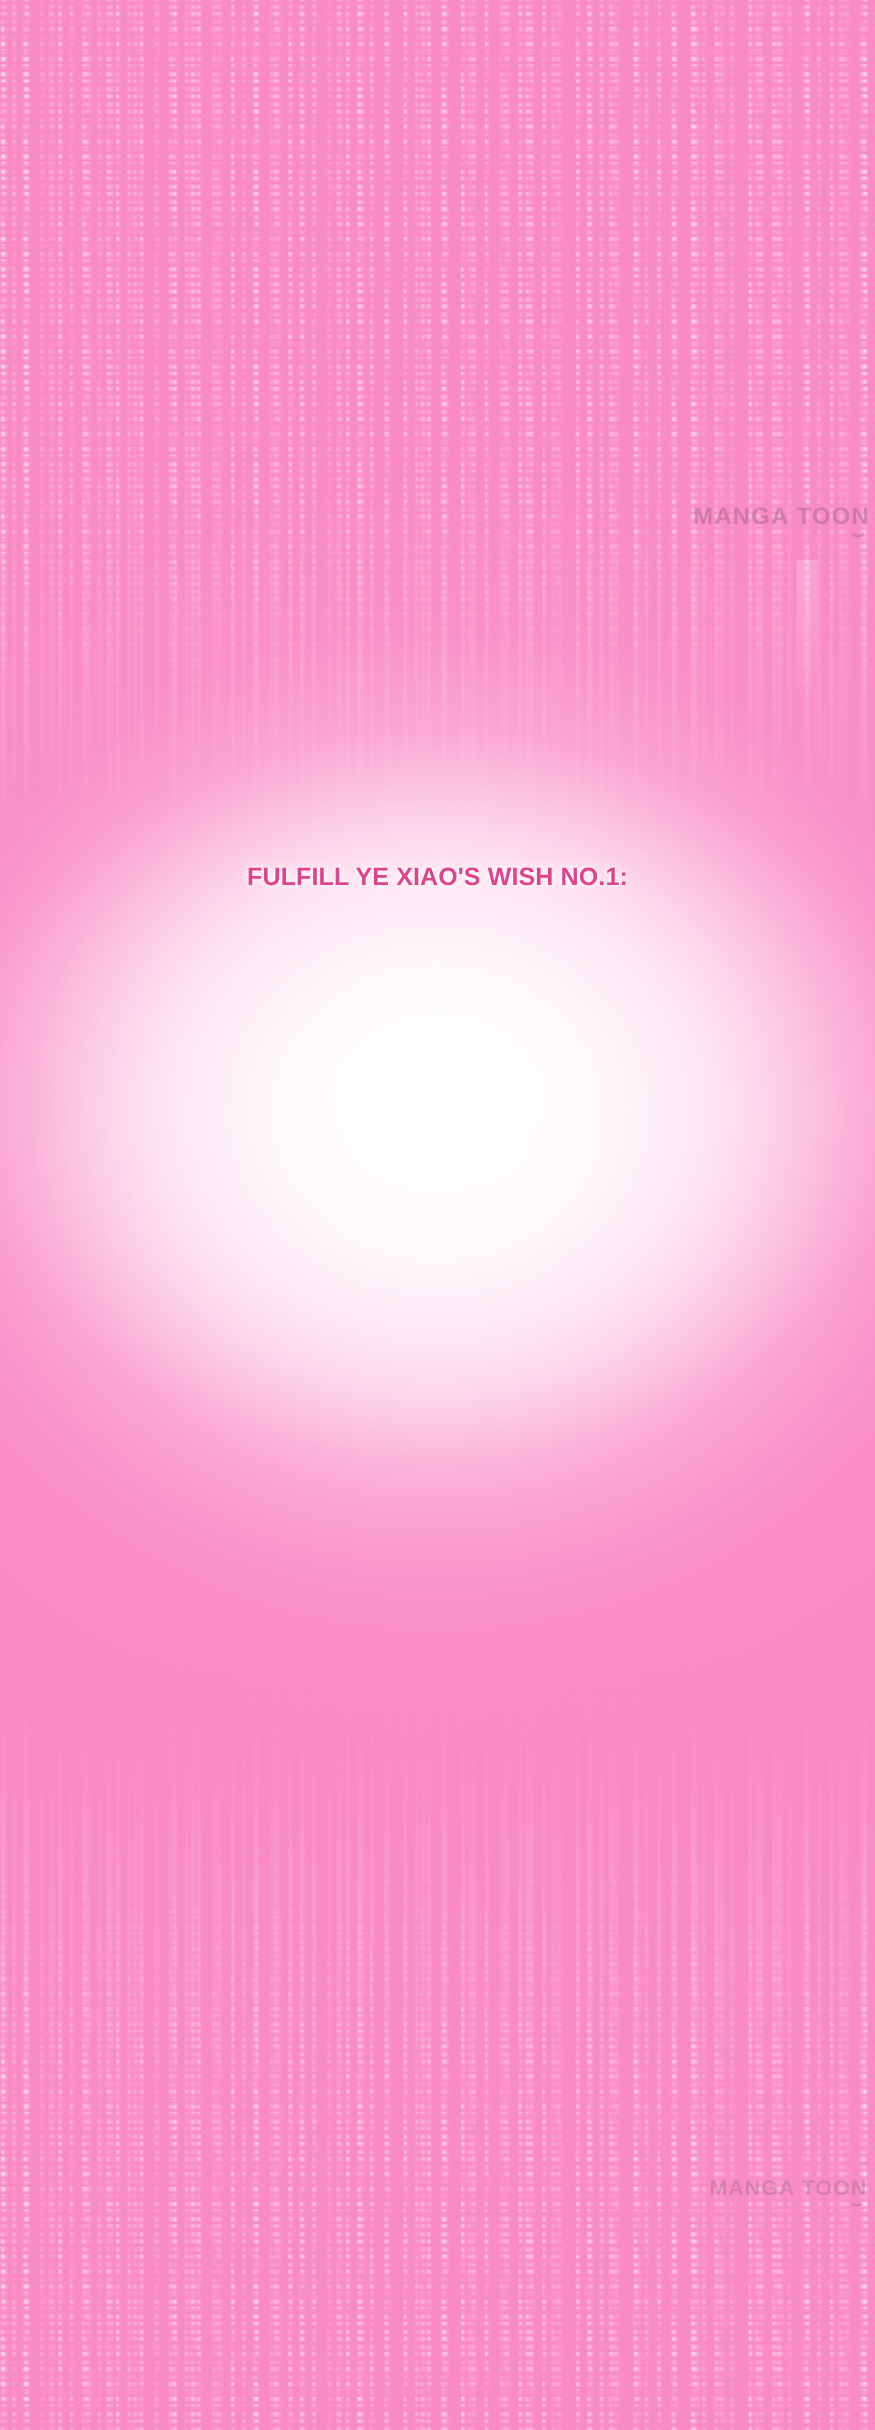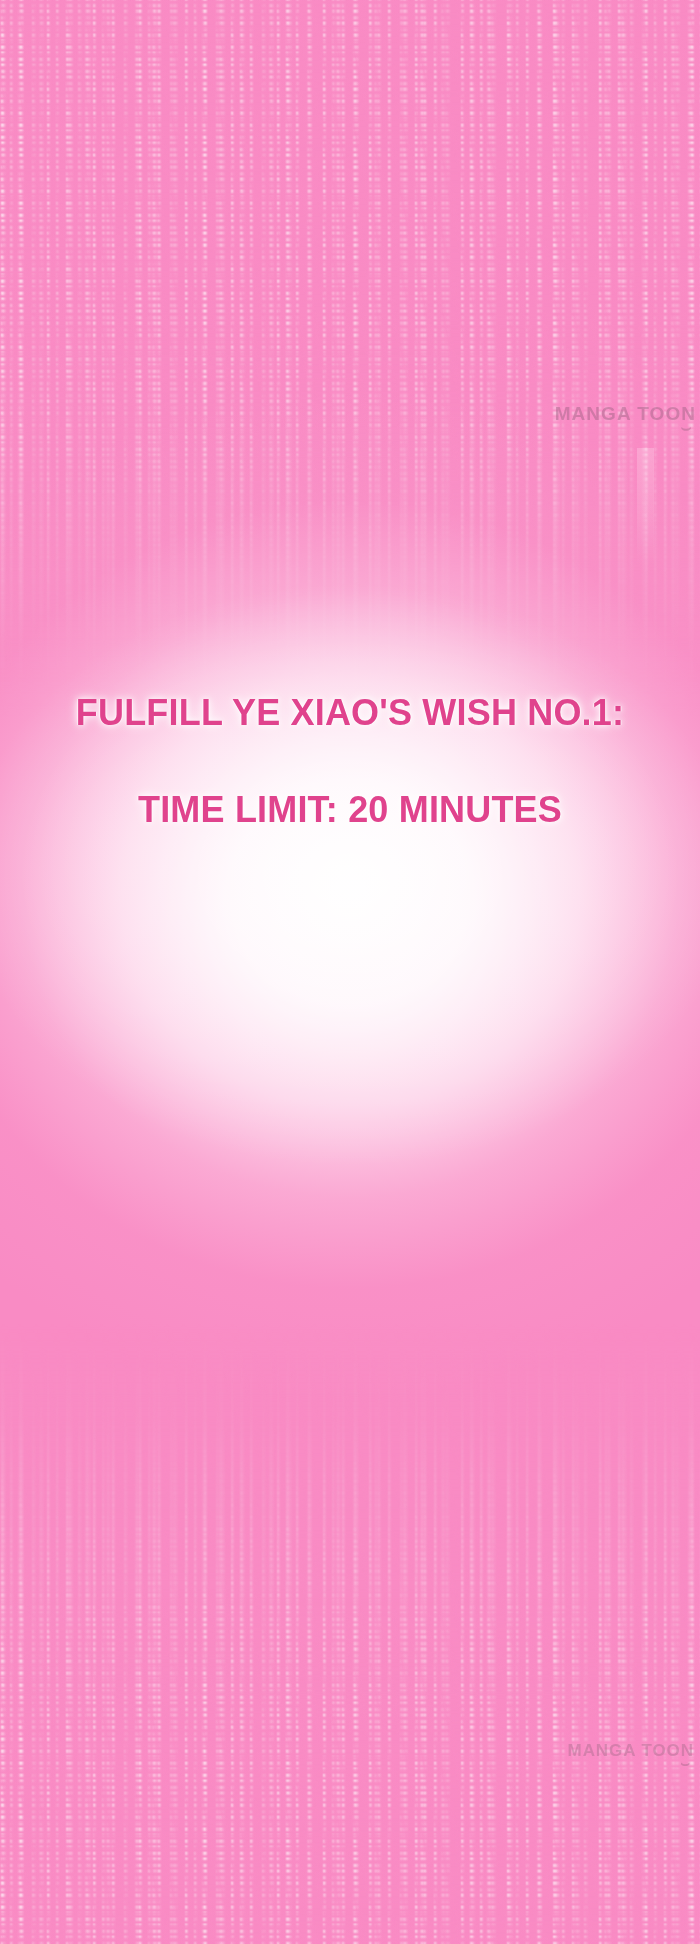--- a/index.html
+++ b/index.html
@@ -189,21 +189,21 @@
 
   
   #caption {
     position: absolute;
     left: 0;
     right: 0;
     top: 690px;
     text-align: center;
     color: #e0438d;
     font-weight: 700;
-    font-size: 36px;
+    font-size: 20px;
     letter-spacing: 0.005em;
     line-height: 1.26;
     text-shadow:
       0 0 6px rgba(255,255,255,0.95),
       0 0 12px rgba(255,255,255,0.85),
       1px 0 0 rgba(255,255,255,0.55),
       -1px 0 0 rgba(255,255,255,0.55);
     -webkit-user-select: none;
     user-select: none;
   }
@@ -236,21 +236,20 @@
   <div class="wm-bar"></div>
 
   <div class="watermark" id="watermark-top">
     <span class="wm-row">MANGA TOON</span>
     <span class="wm-smile">⌣</span>
   </div>
 
   <div id="caption">
     <span class="line">FULFILL YE XIAO'S WISH NO.1:</span>
     <span class="spacer"></span>
-    <span class="line">TIME LIMIT: 20 MINUTES</span>
   </div>
 
   <div class="watermark" id="watermark-bottom">
     <span class="wm-row">MANGA TOON</span>
     <span class="wm-smile">⌣</span>
   </div>
 
 </div>
 
 </body></html>

